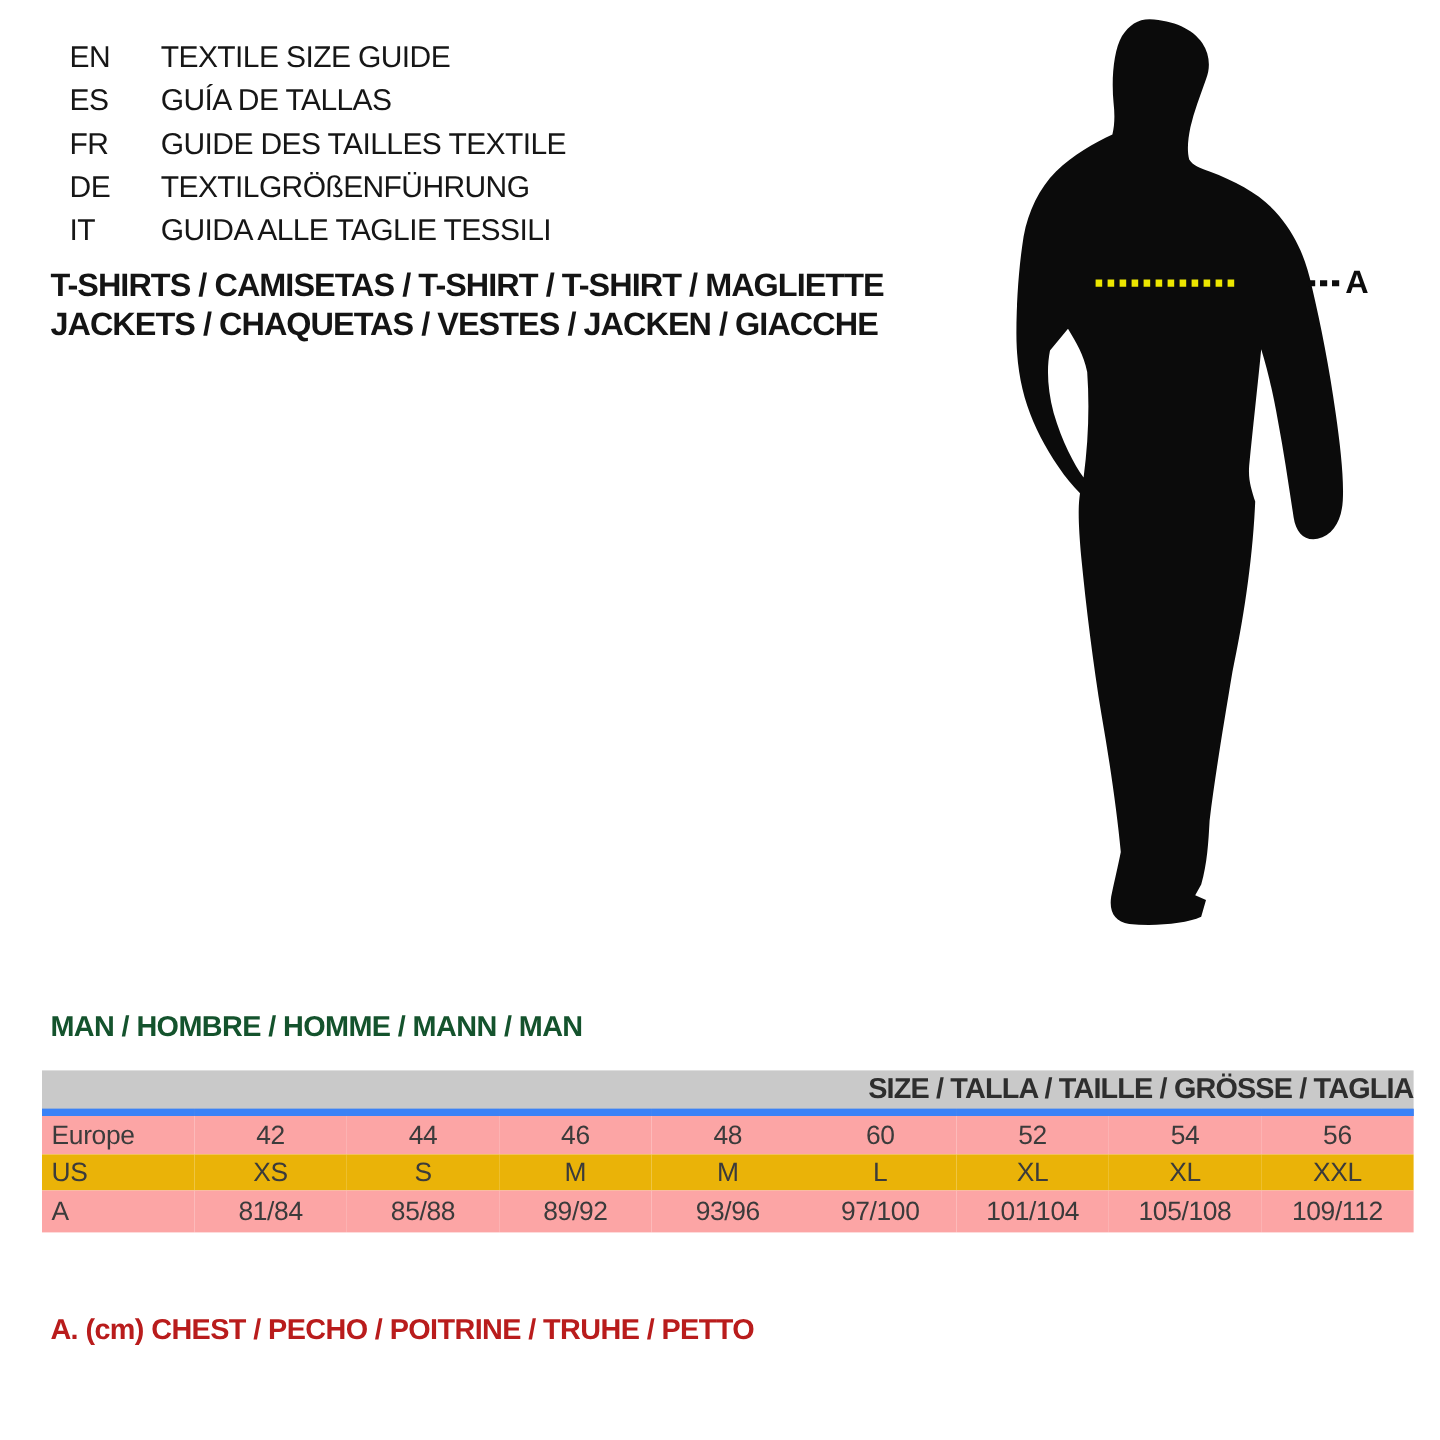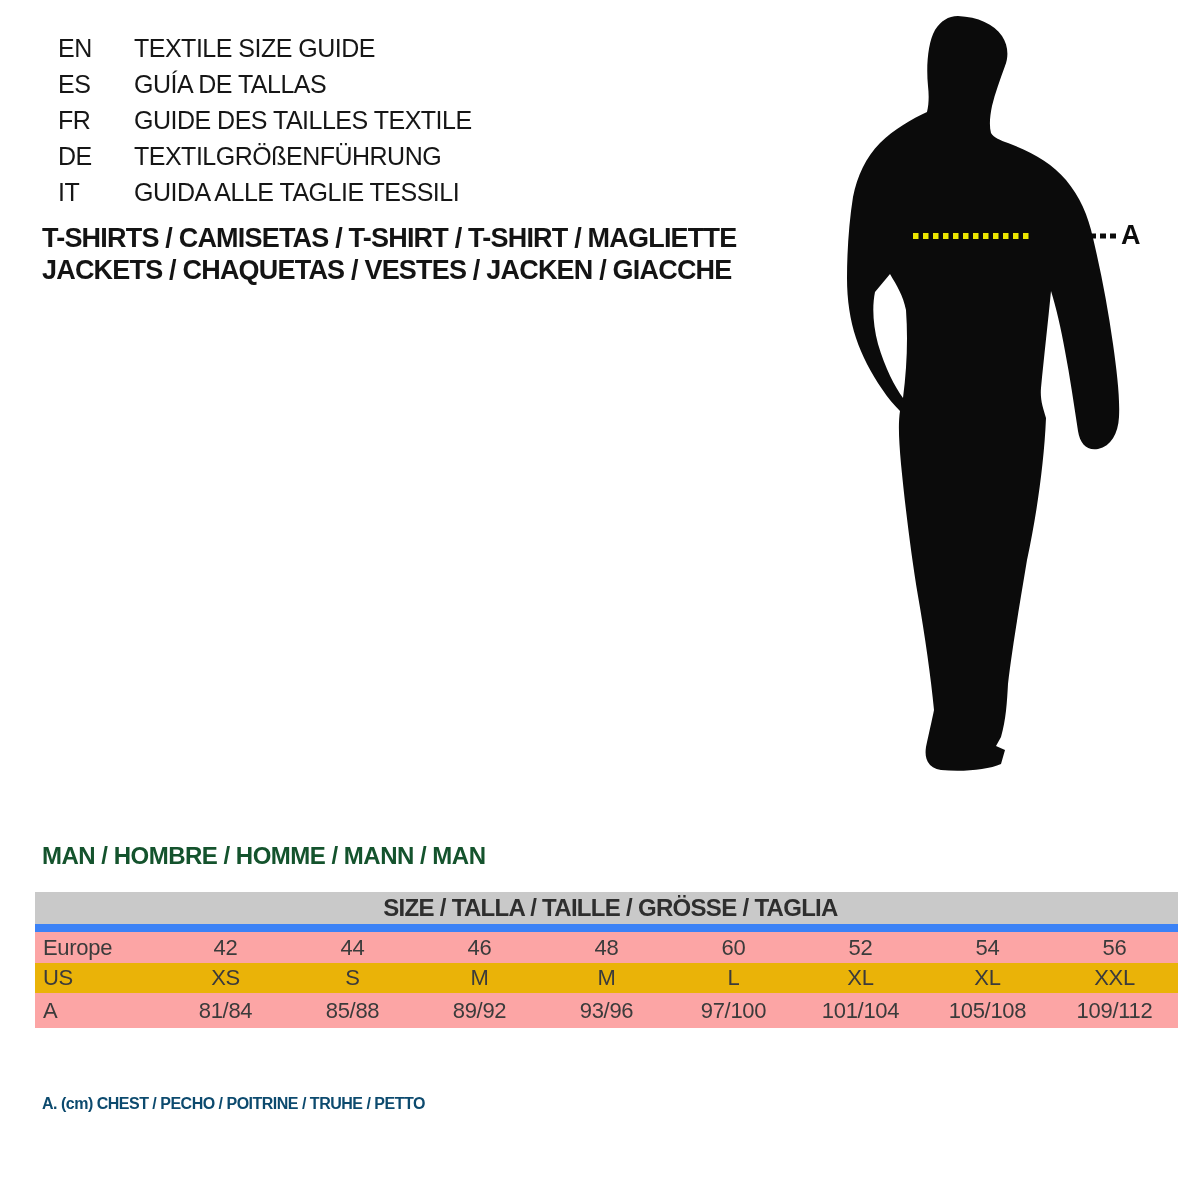--- a/index.html
+++ b/index.html
@@ -40,37 +40,37 @@
     position: absolute; left: 42px; top: 842px;
     font-weight: 700; font-size: 24px; letter-spacing: -0.5px; color: #14532d;
     white-space: nowrap;
   }
 
   
   .size-table-wrap { position: absolute; left: 35px; top: 892px; width: 1143px; }
   .size-table { width: 100%; border-collapse: collapse; table-layout: fixed; }
   .size-table .th-header {
     background: #c9c9c9;
-    border-bottom: 8px solid #3b82f6;
-    text-align: center; font-weight: 700; font-size: 24px; letter-spacing: -0.7px;
+    border-bottom: 6px solid #3b82f6;
+    text-align: right; font-weight: 700; font-size: 24px; letter-spacing: -0.7px;
     color: #2e2e2e; padding: 2px 0 2px 8px; height: 28px;
     white-space: nowrap;
   }
   .size-table td {
     font-weight: 400; font-size: 22px; letter-spacing: -0.3px; color: #3b3b3b;
     text-align: center; vertical-align: middle;
   }
   .size-table td.col-label { text-align: left; padding-left: 8px; width: 132px; }
   .size-table tr.row-plain td { background: #fca5a5; height: 35px; }
   .size-table tr.row-shaded td { background: #eab308; height: 30px; }
 
   
   .footnote {
     position: absolute; left: 42px; top: 1095px;
-    font-weight: 700; font-size: 16px; letter-spacing: -0.5px; color: #0c4a6e;
+    font-weight: 700; font-size: 24px; letter-spacing: -0.5px; color: #b91c1c;
     white-space: nowrap;
   }
 </style>
 </head>
 <body>
 
 <div class="lang-list">
   <span>EN</span>
   <span>TEXTILE SIZE GUIDE</span>
   <span>ES</span>

